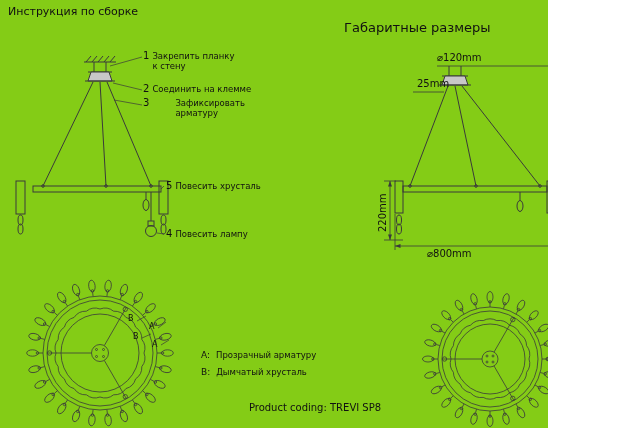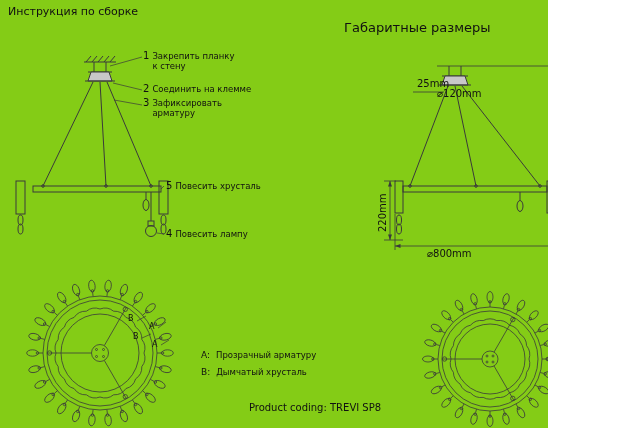--- a/index.html
+++ b/index.html
@@ -11,21 +11,21 @@
   svg{position:absolute;left:0;top:0;}
   .txt{position:absolute;white-space:nowrap;color:#111;}
   .title-left{font-size:11px;}
   .title-right{font-size:13px;}
   .product{font-size:10px;text-align:center;}
   .dim{font-size:10px;}
   .rot{transform:rotate(-90deg);transform-origin:0 0;}
   .step{position:absolute;display:flex;gap:3px;align-items:flex-start;}
   .step .num{font-size:10px;line-height:1;}
   .step .lbl{font-size:8.5px;line-height:1.2;white-space:normal;}
-  .w84{width:84px;} .w70{width:70px;}
+  .w84{width:84px;} .w70{width:70px;margin-left:23px;}
   .legend-row{position:absolute;display:flex;gap:6px;font-size:8.5px;}
   .legend-row .key{font-size:9px;}
   .marker{position:absolute;font-size:8px;}
 </style>
 </head>
 <body>
 
 <div id="canvas">
 
   <svg width="620" height="428" viewBox="0 0 620 428">
@@ -345,21 +345,21 @@
   </div>
   <div class="step" style="left:166px;top:181px;">
     <span class="num">5</span>
     <span class="lbl">Повесить хрусталь</span>
   </div>
   <div class="step" style="left:166px;top:229px;">
     <span class="num">4</span>
     <span class="lbl">Повесить лампу</span>
   </div>
 
-  <div class="txt dim" style="left:437px;top:52px;margin-top:36px;">⌀120mm</div>
+  <div class="txt dim" style="left:437px;top:52px;">⌀120mm</div>
   <div class="txt dim" style="left:417px;top:78px;">25mm</div>
   <div class="txt dim rot" style="left:563px;top:152px;">1500mm</div>
   <div class="txt dim rot" style="left:377px;top:232px;">220mm</div>
   <div class="txt dim" style="left:427px;top:248px;">⌀800mm</div>
 
   <div class="marker" style="left:128px;top:314px;">B</div>
   <div class="marker" style="left:149px;top:322px;">A</div>
   <div class="marker" style="left:133px;top:332px;">B</div>
   <div class="marker" style="left:152px;top:340px;">A</div>
 

